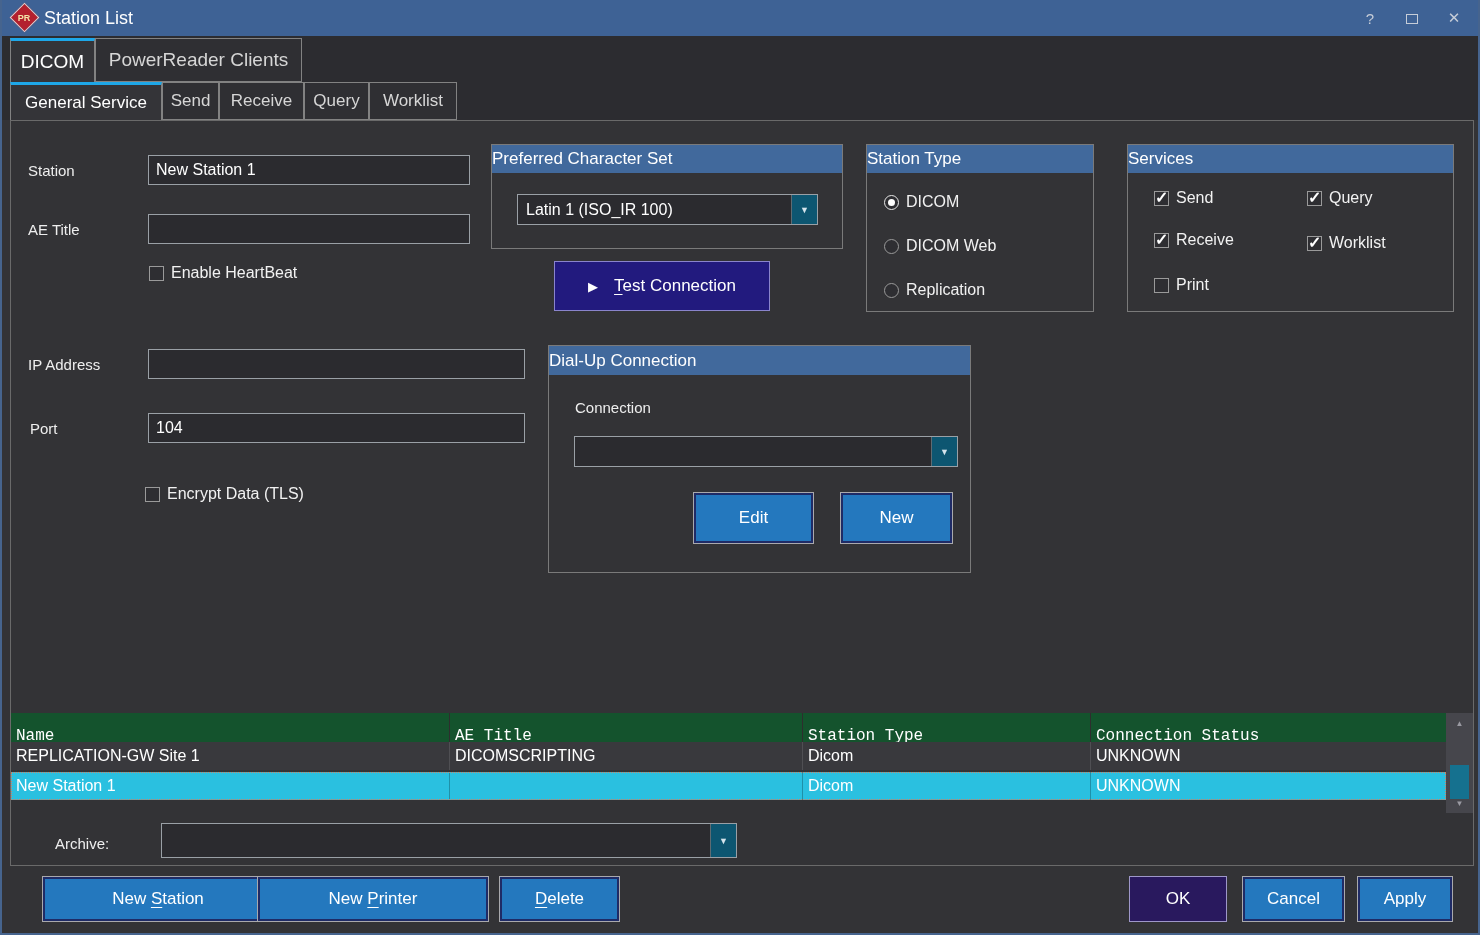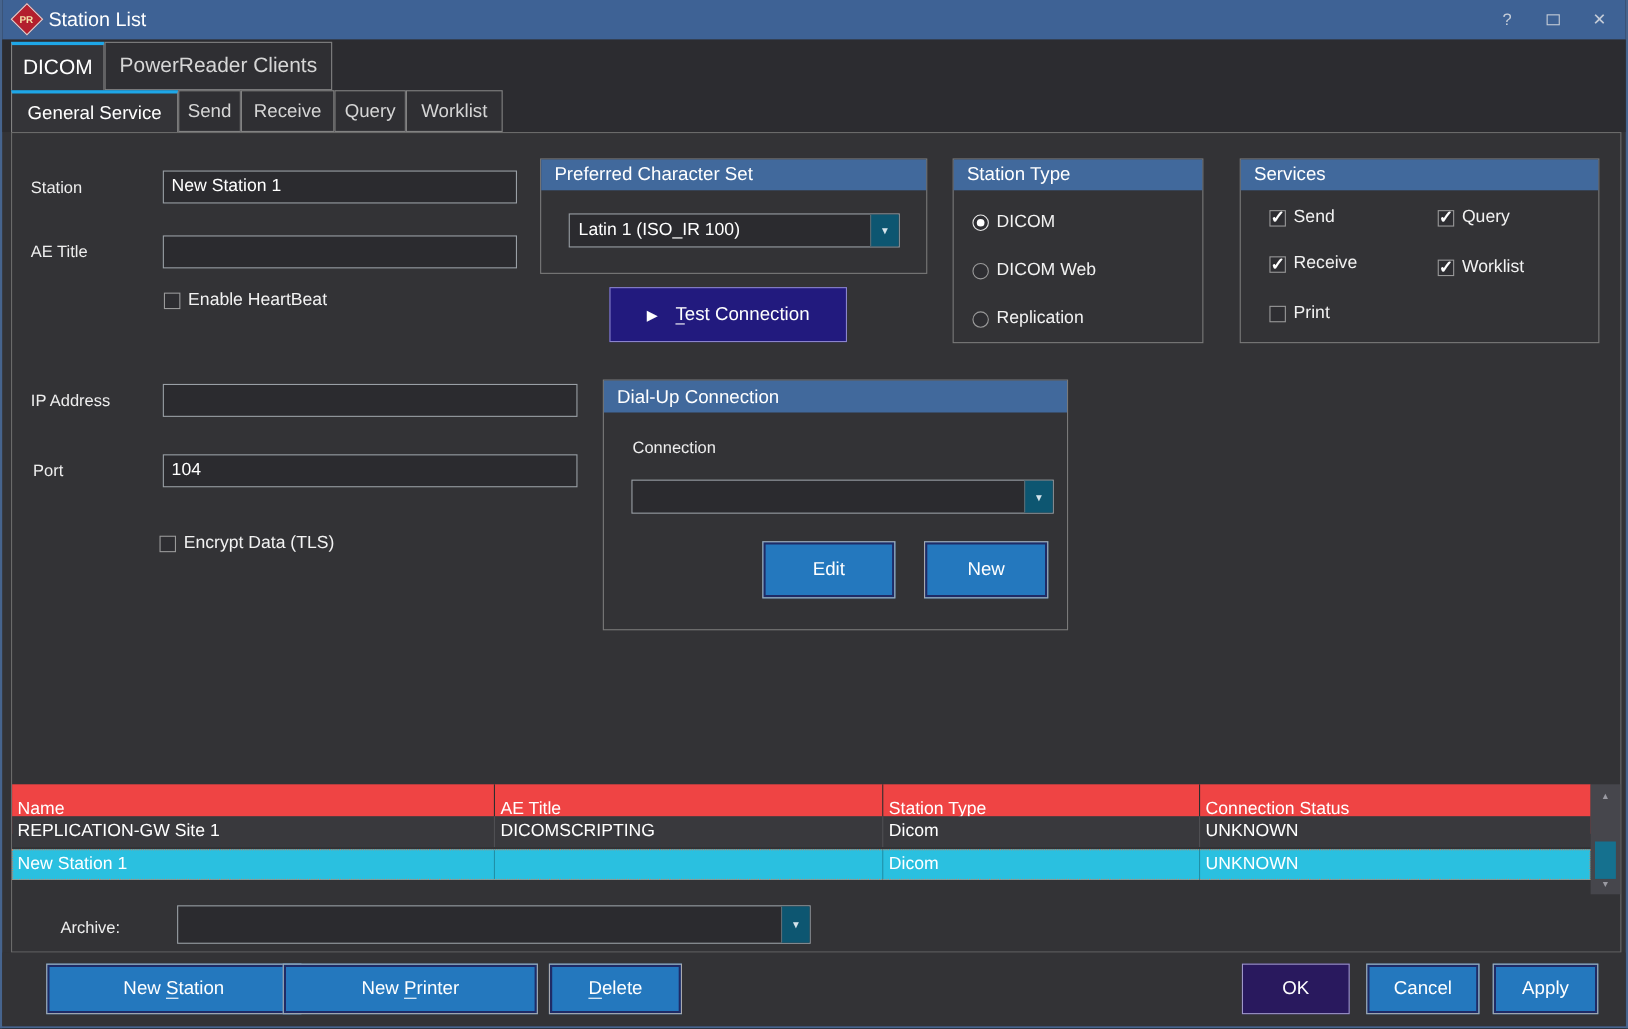--- a/index.html
+++ b/index.html
@@ -49,43 +49,43 @@
               color:#ffffff; font-size:16px; font-weight:bold; }
   .radio-opt .circ { width:15px; height:15px; border-radius:50%; background:#2e2e32;
               border:1px solid #9a9a9a; position:relative; flex:none; }
   .radio-opt.checked .circ { border-color:#e8e8e8; }
   .radio-opt.checked .circ::after { content:""; position:absolute; left:3px; top:3px;
               width:7px; height:7px; border-radius:50%; background:#ffffff; }
 
   
   .grp { position:absolute; border:1px solid #7a7a7a; background:#333336; }
   .grp-hd { height:28px; background:#41699c; color:#ffffff; font-size:17px;
-            display:flex; align-items:center; padding-left:12px; }
+            display:flex; align-items:center; }
 
   
   .dd { position:absolute; background:#2b2b2f; border:1px solid #9aa0a6; display:flex; }
   .dd .val { flex:1; padding:0 8px; color:#ffffff; font-size:16px; display:flex; align-items:center;
              overflow:hidden; white-space:nowrap; }
   .dd .dd-btn { width:26px; flex:none; background:#0d5671; border-left:1px solid #5f6b72;
                 display:flex; align-items:center; justify-content:center;
                 color:#d5e4ec; font-size:9px; cursor:default; }
 
   
   .btn { position:absolute; display:flex; align-items:center; justify-content:center;
          color:#ffffff; font-size:17px; cursor:default; white-space:nowrap; }
   .btn-blue { background:#2478be; border:1px solid #a9a9ad; box-shadow:inset 0 0 0 2px #1f2b66; }
   .btn-navy { background:#221a7e; border:1px solid #8a84cc; gap:16px; }
   .btn-ok   { background:#29195e; border:1px solid #9e97c9; }
   .key { text-decoration:underline; text-underline-offset:3px; }
   .play-glyph { font-size:13px; color:#ffffff; }
 
   
   .tbl { position:absolute; left:0; top:592px; width:1462px; height:100px; }
-  .tbl-hd { position:absolute; left:0; top:0; width:1435px; height:45px; background:#ef4444;
-            display:flex; }
+  .tbl-hd { position:absolute; left:0; top:0; width:1435px; height:45px; background:#14532d;
+            display:flex;font-family:Liberation Mono, monospace; }
   .tbl-hd .cell { color:#ffffff; font-size:16px; display:flex; align-items:center;
                   padding-left:5px; border-right:1px solid #2e2e2e; }
   .tbl-row { position:absolute; left:0; width:1435px; height:28px; background:#39393d;
              display:flex; }
   .tbl-row .cell { color:#ffffff; font-size:16px; display:flex; align-items:center;
                    padding-left:5px; border-right:1px solid #4f4f53; }
   .tbl-row.checked { background:#2ac0e0; outline:1px dotted #cf8060; outline-offset:-1px; }
   .tbl-row.checked .cell { border-right-color:rgba(0,0,0,0.25); }
   .c0 { width:439px; } .c1 { width:353px; } .c2 { width:288px; } .c3 { width:355px; border-right:none!important; }
 

